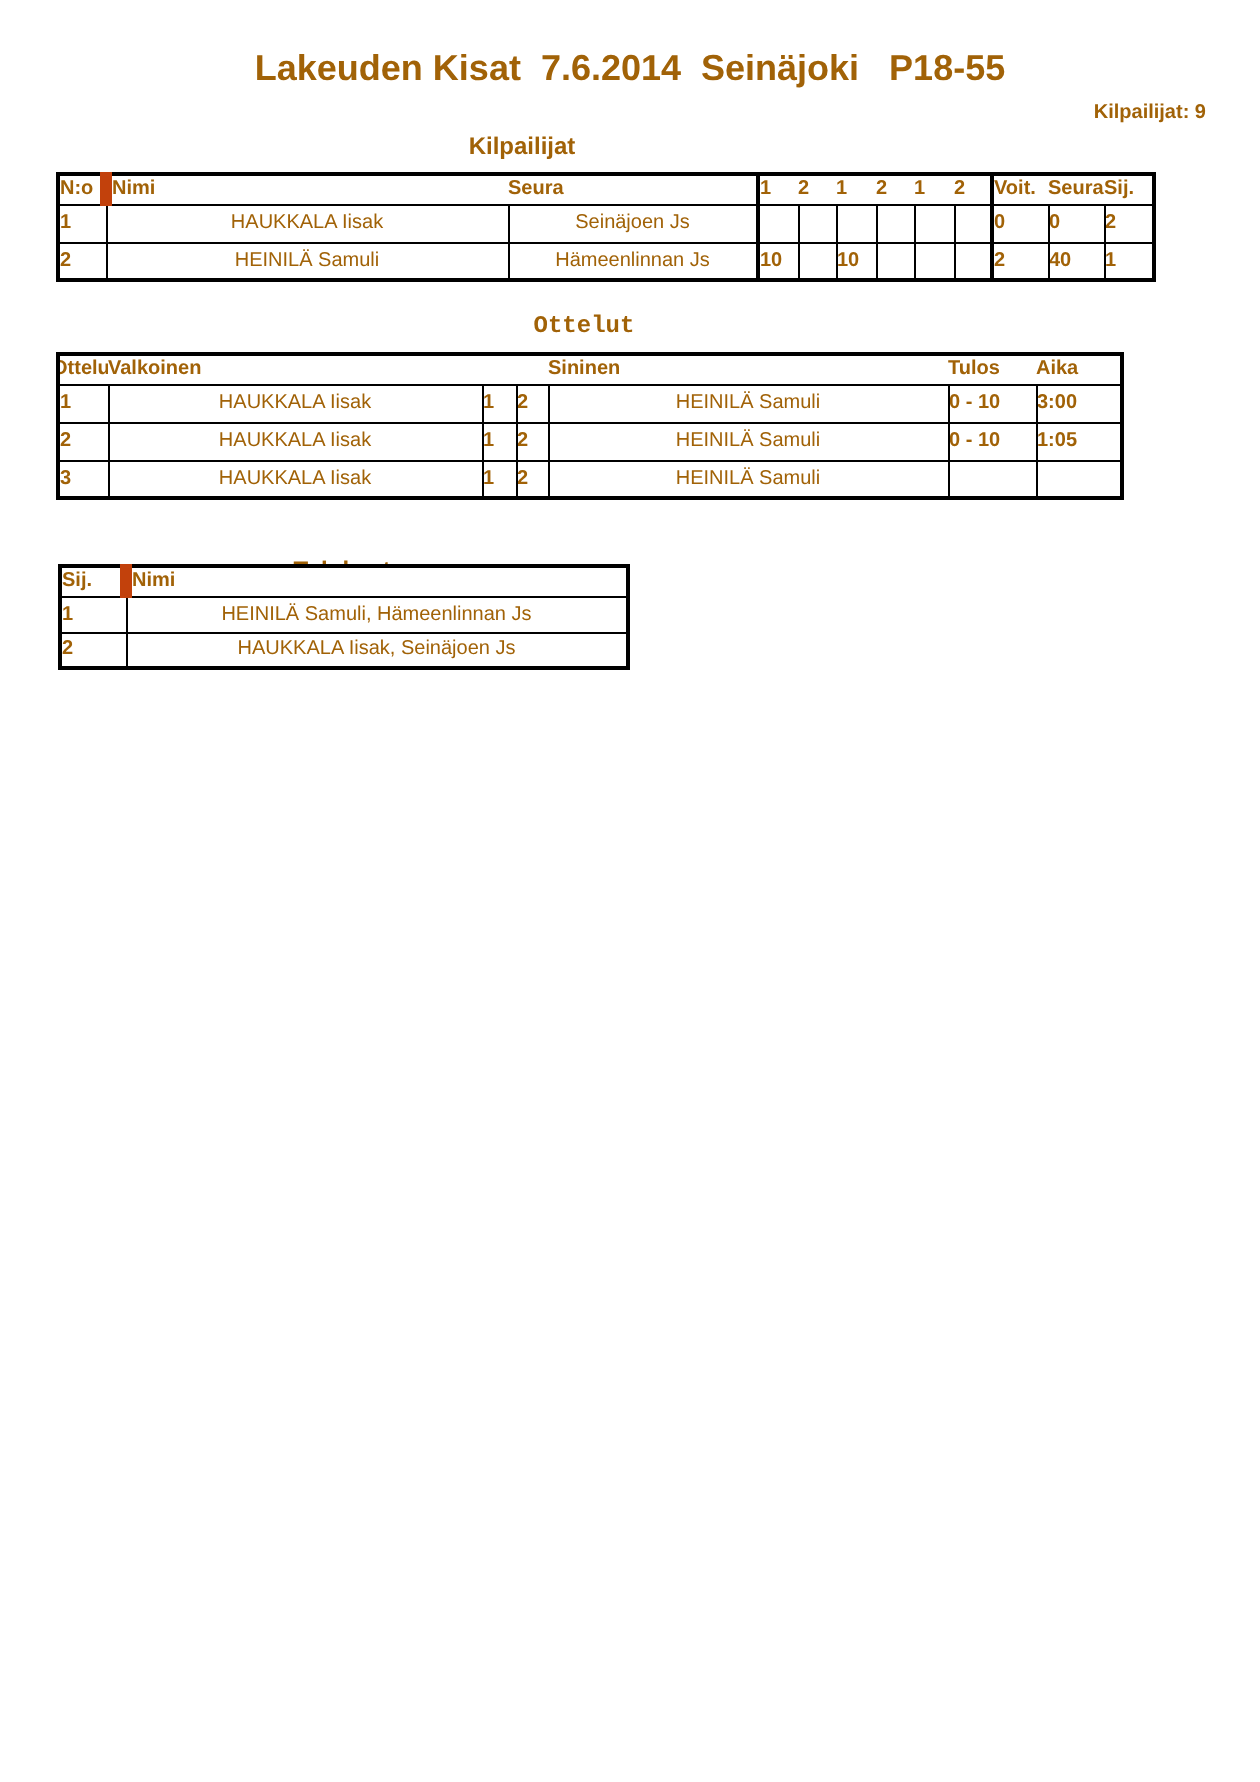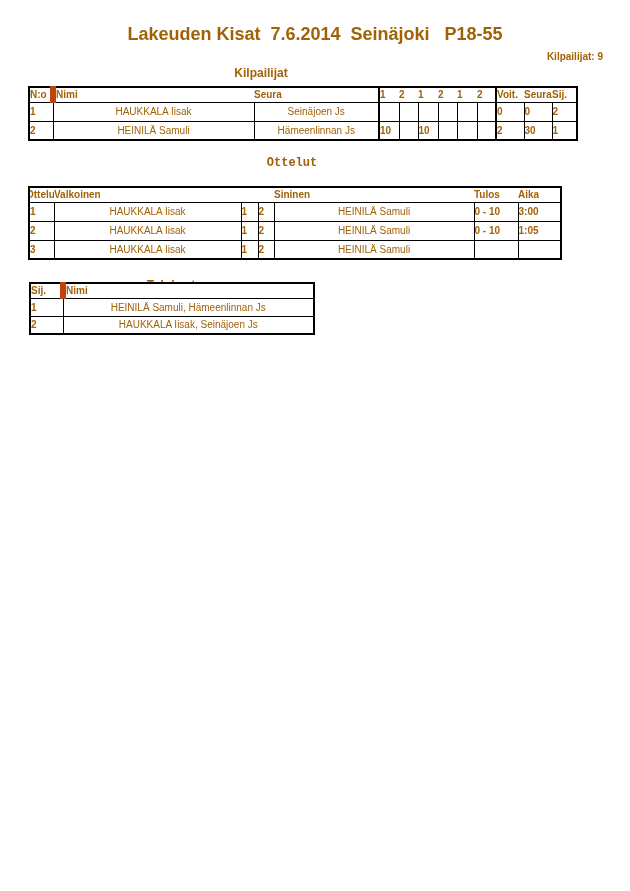--- a/index.html
+++ b/index.html
@@ -105,29 +105,29 @@
         <td class="c num">2</td>
         <td class="l">HEINILÄ Samuli</td>
         <td class="l">Hämeenlinnan Js</td>
         <td class="c num bl2">10</td>
         <td class="c num"></td>
         <td class="c num">10</td>
         <td class="c num"></td>
         <td class="c num"></td>
         <td class="c num"></td>
         <td class="c num bl2">2</td>
-        <td class="c num">30</td>
+        <td class="c num">40</td>
         <td class="c num">1</td>
       </tr>
     </tbody>
   </table>
 
   <div class="sec-title" id="sec-ottelut">Ottelut</div>
 
-  <table class="tbl" id="t2" style="left:28px; top:176px; width:532px;margin-top:10px;">
+  <table class="tbl" id="t2" style="left:28px; top:176px; width:532px;">
     <colgroup>
       <col style="width:25px">
         <col style="width:187px">
         <col style="width:17px">
       <col style="width:16px">
         <col style="width:200px">
         <col style="width:44px">
       <col style="width:43px">
     </colgroup>
     <thead>

